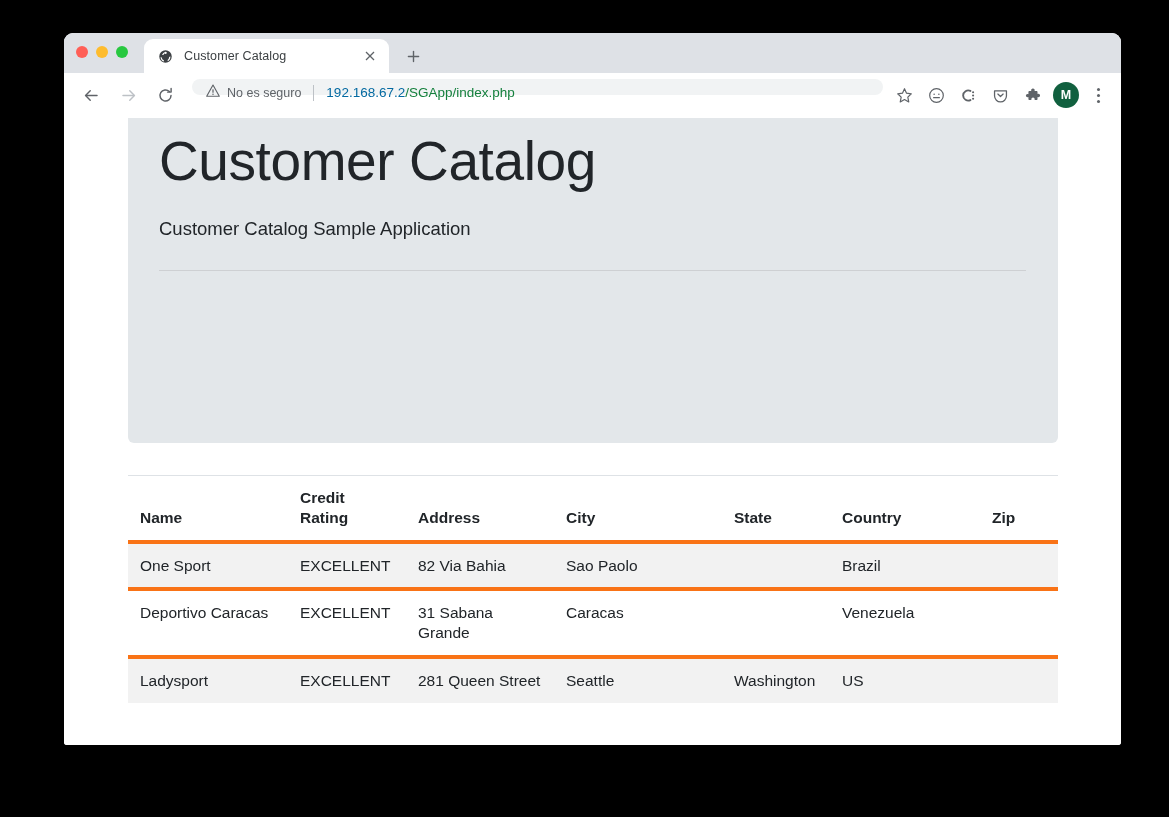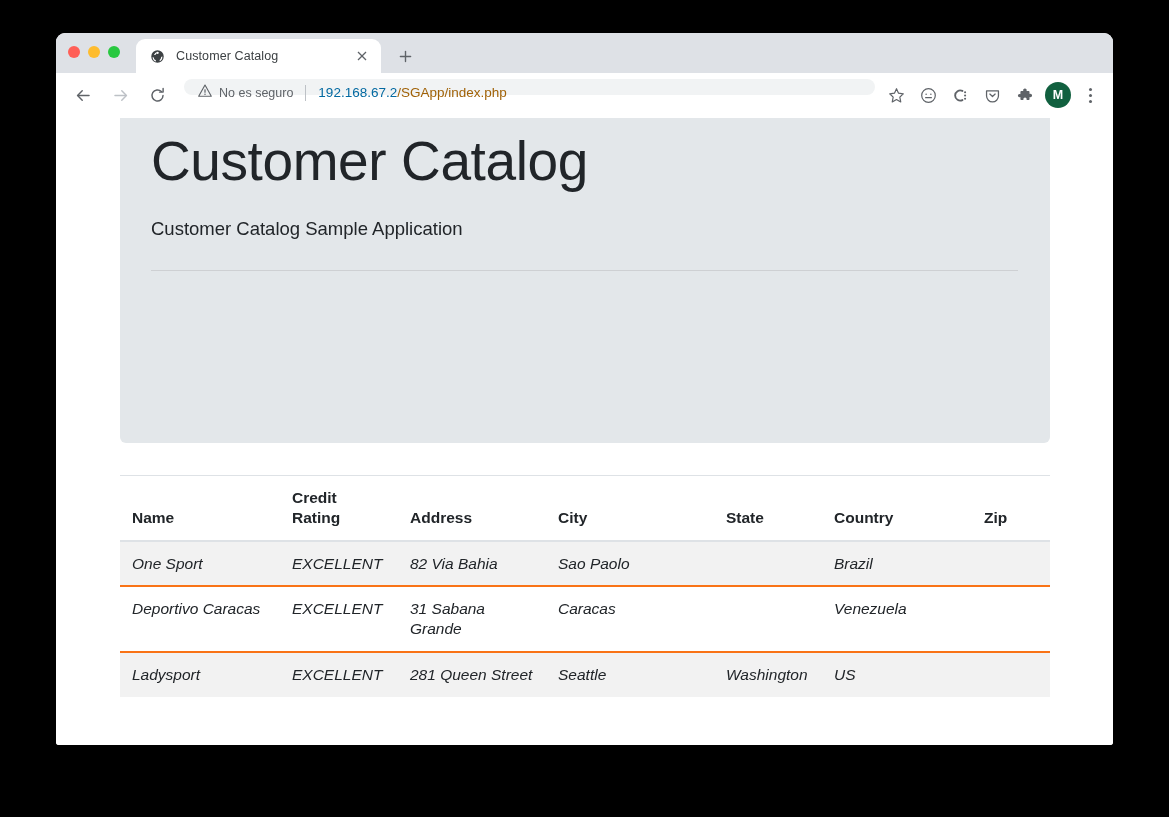--- a/index.html
+++ b/index.html
@@ -9,21 +9,21 @@
     height: 817px;
     background: #000000;
     font-family: "Liberation Sans", sans-serif;
     overflow: hidden;
     position: relative;
   }
 
   
   .browser-window {
     position: absolute;
-    left: 56px;
+    left: 64px;
     top: 33px;
     width: 1057px;
     height: 712px;
     background: #ffffff;
     border-radius: 9px 9px 3px 3px;
     overflow: hidden;
     display: flex;
     flex-direction: column;
   }
 
@@ -142,21 +142,21 @@
   .url-text {
     font-size: 13.5px;
     color: #202124;
     white-space: nowrap;
     overflow: hidden;
     text-overflow: ellipsis;
     flex: 1;
     min-width: 0;
   }
   .url-text .url-host { color: #0369a1; }
-  .url-text .url-path { color: #a16207; }
+  .url-text .url-path { color: #15803d; }
 
   .toolbar-icon {
     width: 30px; height: 30px;
     display: flex; align-items: center; justify-content: center;
     color: #5f6368;
     flex: 0 0 30px;
     margin-left: 2px;
   }
   .toolbar-icon.star { margin-left: 0; }
   .avatar {
@@ -243,24 +243,23 @@
     text-align: left;
     font-weight: bold;
     padding: 12px 12px 12px 12px;
     border-top: 1px solid #dee2e6;
     border-bottom: 2px solid #dee2e6;
     vertical-align: bottom;
     line-height: 1.28;
   }
   table.catalog tbody td {
     padding: 12px 12px 12px 12px;
-    border-top: 2px solid #f97316;
+    border-top: 4px solid #f97316;
     vertical-align: top;
     line-height: 1.28;
-    font-style: italic;
   }
   table.catalog tbody tr:nth-child(odd) { background: #f2f2f2; }
   table.catalog tbody tr:nth-child(even) { background: #ffffff; }
 
   .col-name { width: 160px; }
   .col-credit { width: 118px; }
   .col-address { width: 148px; }
   .col-city { width: 168px; }
   .col-state { width: 108px; }
   .col-country { width: 150px; }

